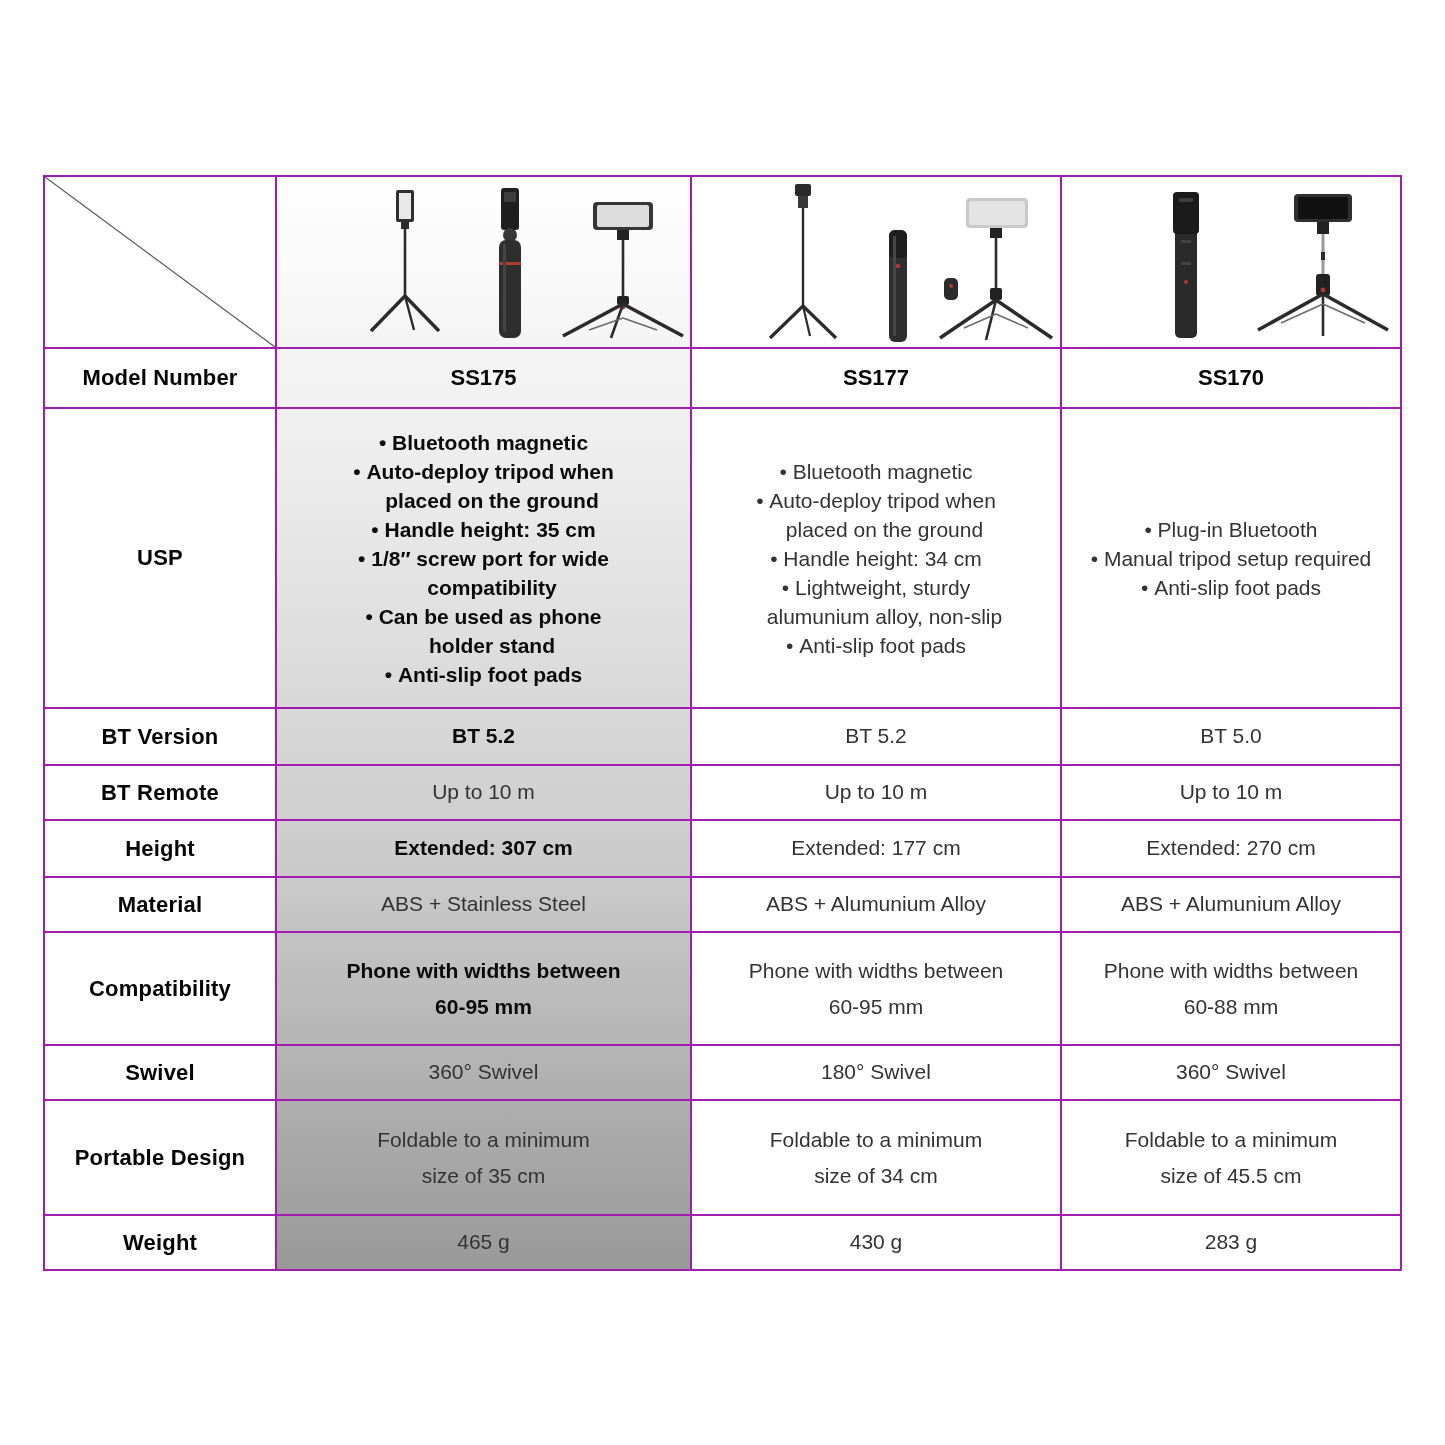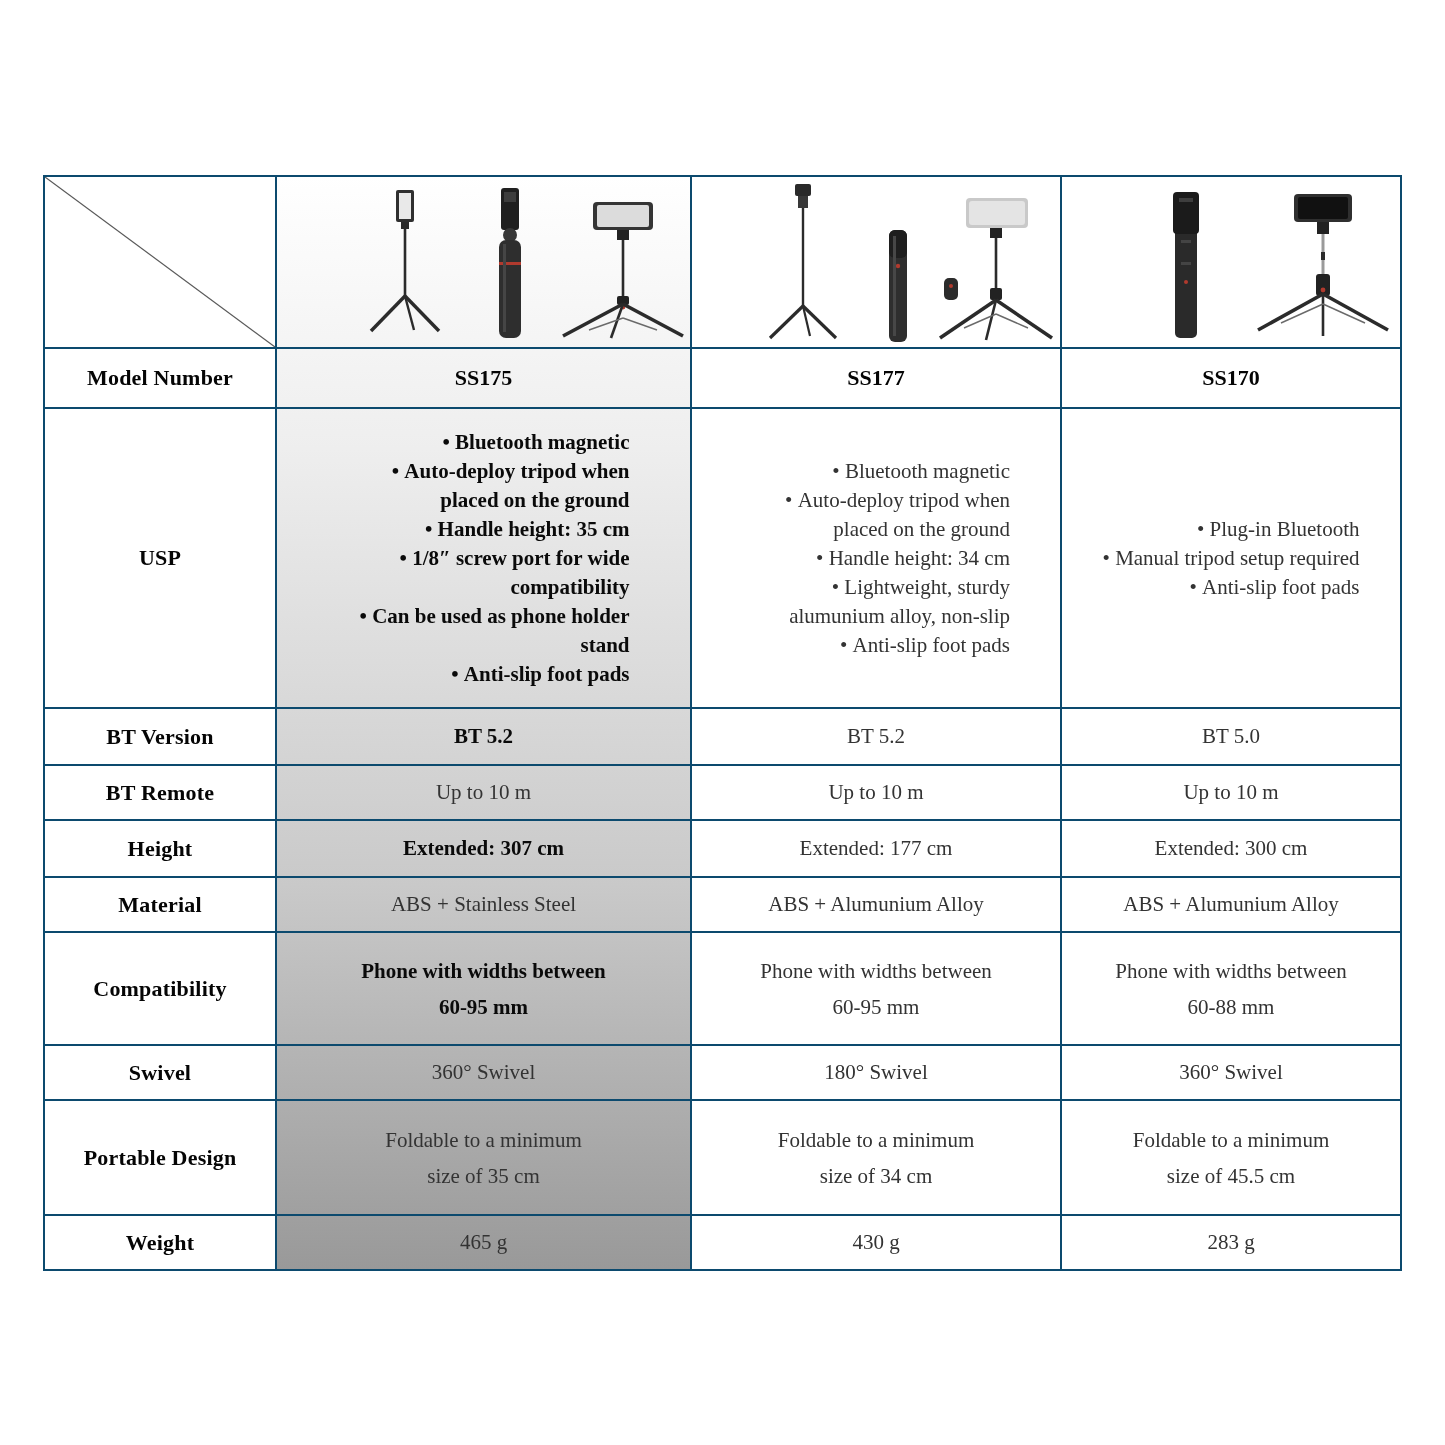--- a/index.html
+++ b/index.html
@@ -10,35 +10,35 @@
   .table-wrap{position:absolute;left:43px;top:175px;width:1357px;height:1094px;}
   .hl-col{
     position:absolute;left:232px;top:0;width:415px;height:100%;
     background:linear-gradient(180deg,#ffffff 0%,#eeeeee 25%,#c9c9c9 65%,#999999 100%);
   }
   table.cmp{
     position:absolute;left:0;top:0;width:1357px;height:1094px;
     border-collapse:collapse;table-layout:fixed;background:transparent;
   }
   table.cmp td{
-    border:2px solid #0c4a6e;padding:0 16px;text-align:center;vertical-align:middle;
-    background:transparent;overflow:hidden;font-family:Liberation Serif, serif;
+    border:2px solid #a21caf;padding:0 16px;text-align:center;vertical-align:middle;
+    background:transparent;overflow:hidden;
   }
   td.corner{position:relative;padding:0;}
   td.corner svg{position:absolute;inset:0;width:100%;height:100%;display:block;}
   td.img-cell{padding:0;}
   td.img-cell svg{display:block;margin:0 auto;}
   .lbl{font-weight:bold;font-size:22px;color:#050505;letter-spacing:.2px;}
   .model{font-weight:bold;font-size:22px;color:#050505;}
   .val{font-size:21px;color:#333333;line-height:1.35;}
   .valb{font-size:21px;color:#0a0a0a;font-weight:bold;line-height:1.35;}
   .ln{display:block;line-height:36px;}
   td.usp{text-align:center;}
   td.usp ul{
-    display:inline-block;text-align:right;list-style:none;margin:0;padding:0;
+    display:inline-block;text-align:center;list-style:none;margin:0;padding:0;
     font-size:21px;line-height:29px;color:#333;
   }
   td.usp.bold ul{font-weight:bold;color:#0a0a0a;max-width:292px;}
   ul.u177{max-width:268px;}
   ul.u170{max-width:310px;}
   td.usp li{padding-left:17px;text-indent:-17px;margin:0;}
   td.usp li::before{content:"\2022\00a0";}
 </style>
 </head>
 <body>
@@ -199,21 +199,21 @@
         <td class="lbl">BT Remote</td>
         <td class="val">Up to 10 m</td>
         <td class="val">Up to 10 m</td>
         <td class="val">Up to 10 m</td>
       </tr>
 
       <tr style="height:57px">
         <td class="lbl">Height</td>
         <td class="valb">Extended: 307 cm</td>
         <td class="val">Extended: 177 cm</td>
-        <td class="val">Extended: 300 cm</td>
+        <td class="val">Extended: 270 cm</td>
       </tr>
 
       <tr style="height:55px">
         <td class="lbl">Material</td>
         <td class="val">ABS + Stainless Steel</td>
         <td class="val">ABS + Alumunium Alloy</td>
         <td class="val">ABS + Alumunium Alloy</td>
       </tr>
 
       <tr style="height:113px">

